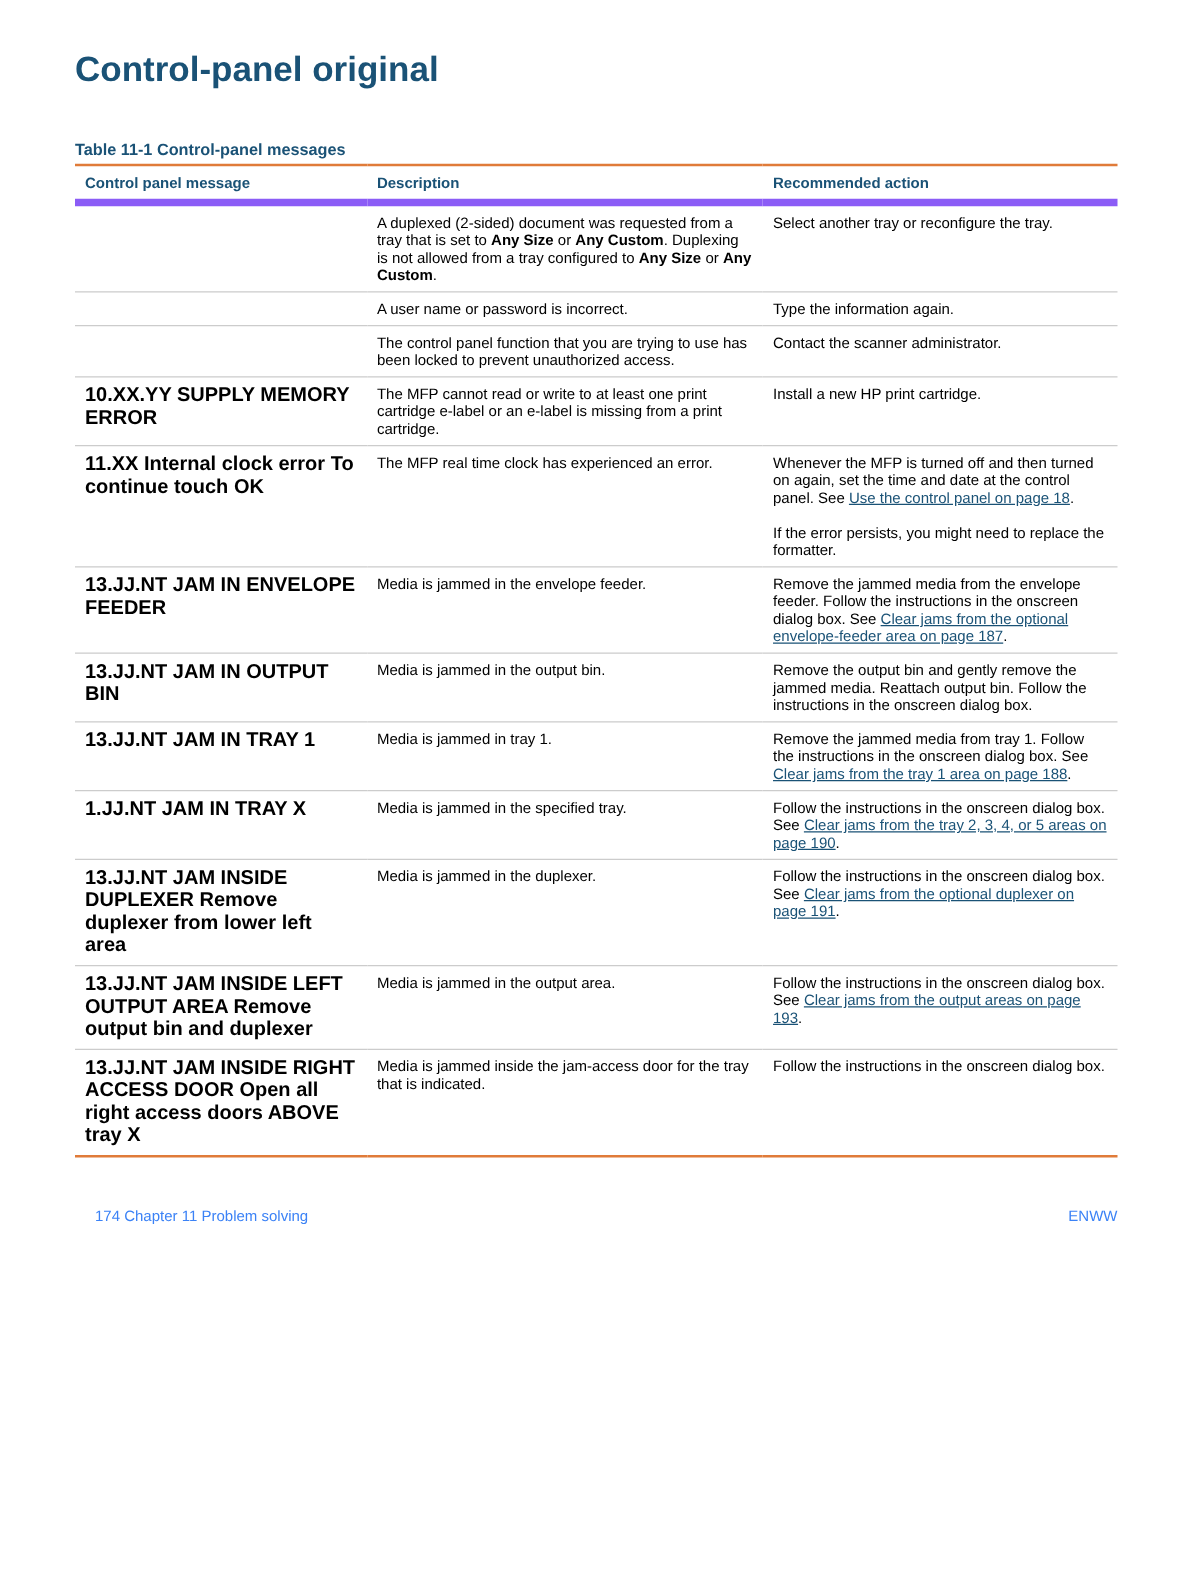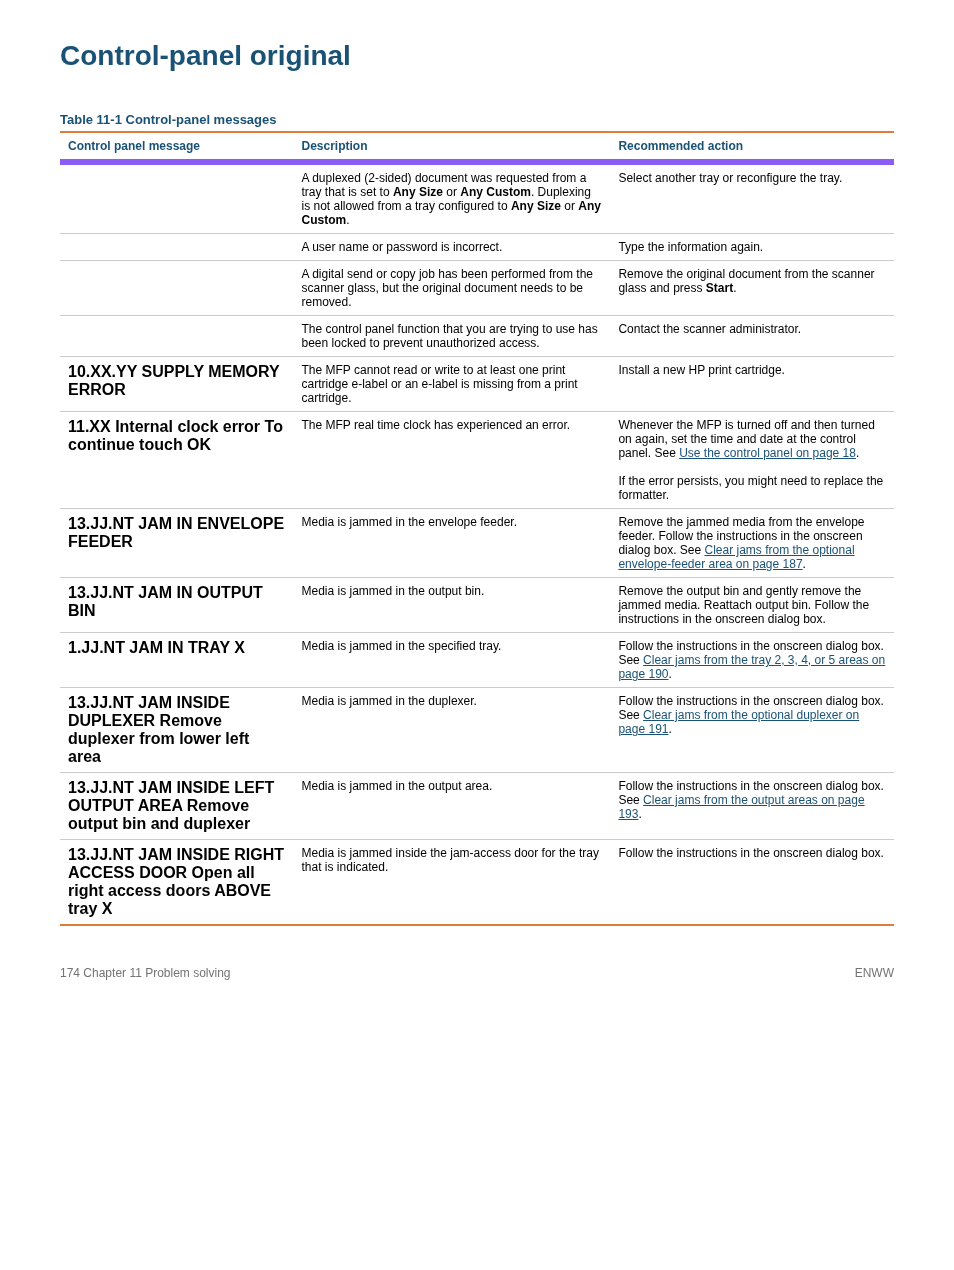--- a/index.html
+++ b/index.html
@@ -49,21 +49,22 @@
       border-bottom: 1px solid #ccc;
     }
     tr:last-child td { border-bottom: 2px solid #e07b39; }
     .col1 { font-weight: bold; font-size: 16px; }
     a { color: #1a5276; text-decoration: underline; }
     .footer {
       display: flex;
       justify-content: space-between;
       margin-top: 40px;
       font-size: 12px;
-      color: #737373;
+      color: #3b82f6;
+      margin-left: 16px;
     }
     b, strong { font-weight: bold; }
   </style>
 </head>
 <body>
 
 <h1>Control-panel original</h1>
 
 <p class="table-title">Table 11-1  Control-panel messages</p>
 
@@ -81,25 +82,20 @@
         <td>A duplexed (2-sided) document was requested from a tray that is set to <b>Any Size</b> or <b>Any Custom</b>. Duplexing is not allowed from a tray configured to <b>Any Size</b> or <b>Any Custom</b>.</td>
         <td>Select another tray or reconfigure the tray.</td>
       </tr>
       <tr>
         <td class="col1"></td>
         <td>A user name or password is incorrect.</td>
         <td>Type the information again.</td>
       </tr>
       <tr>
         <td class="col1"></td>
-        <td>A digital send or copy job has been performed from the scanner glass, but the original document needs to be removed.</td>
-        <td>Remove the original document from the scanner glass and press <b>Start</b>.</td>
-      </tr>
-      <tr>
-        <td class="col1"></td>
         <td>The control panel function that you are trying to use has been locked to prevent unauthorized access.</td>
         <td>Contact the scanner administrator.</td>
       </tr>
       <tr>
         <td class="col1">10.XX.YY SUPPLY MEMORY ERROR</td>
         <td>The MFP cannot read or write to at least one print cartridge e-label or an e-label is missing from a print cartridge.</td>
         <td>Install a new HP print cartridge.</td>
       </tr>
       <tr>
         <td class="col1">11.XX Internal clock error To continue touch OK</td>
@@ -108,20 +104,25 @@
       </tr>
       <tr>
         <td class="col1">13.JJ.NT JAM IN ENVELOPE FEEDER</td>
         <td>Media is jammed in the envelope feeder.</td>
         <td><span>Remove the jammed media from the envelope feeder. Follow the instructions in the onscreen dialog box. See <a href="#">Clear jams from the optional envelope-feeder area on page 187</a>.</span></td>
       </tr>
       <tr>
         <td class="col1">13.JJ.NT JAM IN OUTPUT BIN</td>
         <td>Media is jammed in the output bin.</td>
         <td>Remove the output bin and gently remove the jammed media. Reattach output bin. Follow the instructions in the onscreen dialog box.</td>
+      </tr>
+      <tr>
+        <td class="col1">13.JJ.NT JAM IN TRAY 1</td>
+        <td>Media is jammed in tray 1.</td>
+        <td><span>Remove the jammed media from tray 1. Follow the instructions in the onscreen dialog box. See <a href="#">Clear jams from the tray 1 area on page 188</a>.</span></td>
       </tr>
       <tr>
         <td class="col1">1.JJ.NT JAM IN TRAY X</td>
         <td>Media is jammed in the specified tray.</td>
         <td><span>Follow the instructions in the onscreen dialog box. See <a href="#">Clear jams from the tray 2, 3, 4, or 5 areas on page 190</a>.</span></td>
       </tr>
       <tr>
         <td class="col1">13.JJ.NT JAM INSIDE DUPLEXER Remove duplexer from lower left area</td>
         <td>Media is jammed in the duplexer.</td>
         <td><span>Follow the instructions in the onscreen dialog box. See <a href="#">Clear jams from the optional duplexer on page 191</a>.</span></td>

